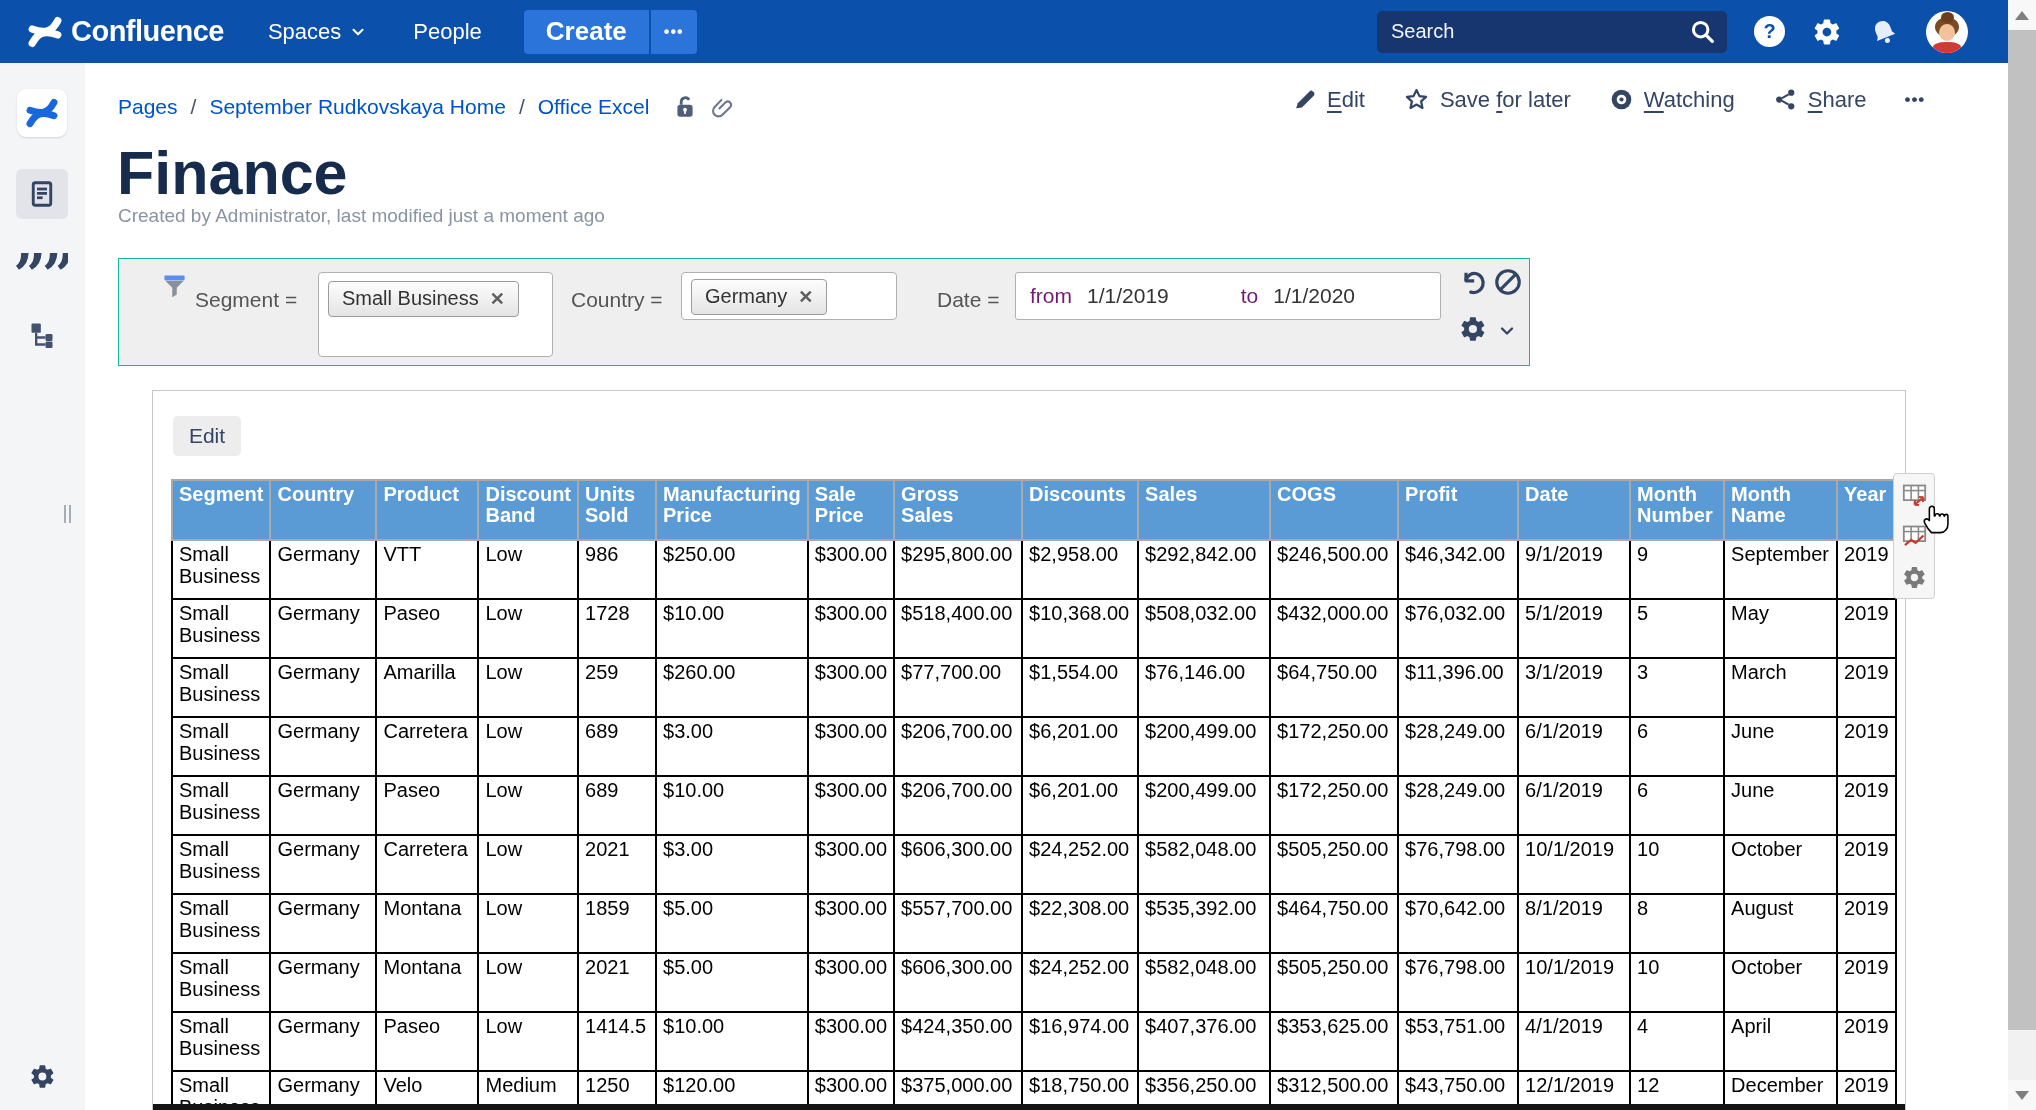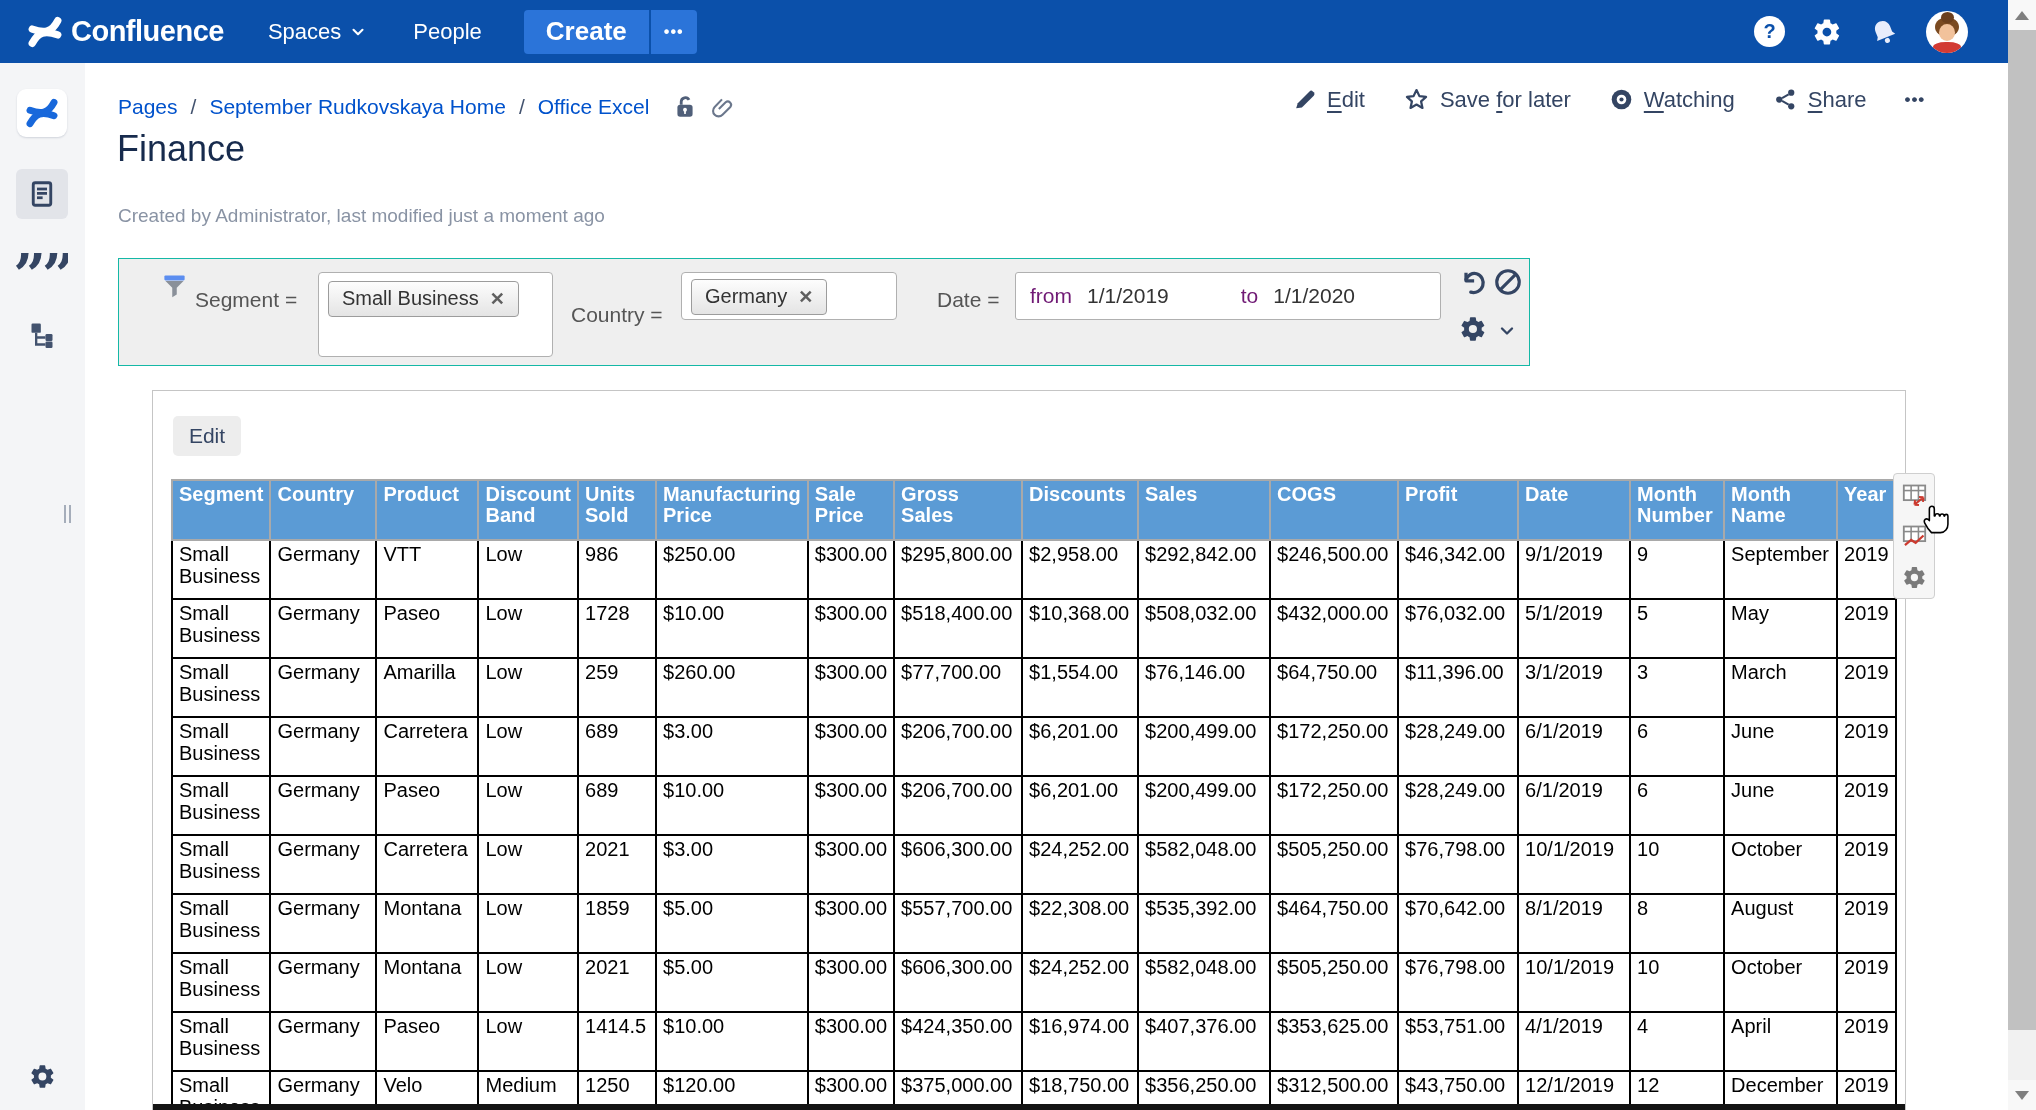--- a/index.html
+++ b/index.html
@@ -57,36 +57,36 @@
   .crumb{color:#0052cc;text-decoration:none;cursor:pointer;}
   .crumb-sep{color:#42526e;}
   .crumb-icons{display:flex;align-items:center;gap:12px;margin-left:10px;}
   .actions{position:absolute;left:1292px;top:86px;display:flex;align-items:center;gap:38px;
            color:#344563;font-size:22px;}
   .action{display:flex;align-items:center;gap:10px;cursor:pointer;white-space:nowrap;}
   .action .u{text-decoration:underline;text-underline-offset:4px;}
   .action-more{font-size:17px;font-weight:700;letter-spacing:1px;cursor:pointer;}
 
   
-  .page-title{position:absolute;left:117px;top:128px;font-size:36px;font-weight:400;color:#172b4d;}
+  .page-title{position:absolute;left:117px;top:138px;font-size:61px;font-weight:700;color:#172b4d;}
   .byline{position:absolute;left:118px;top:205px;font-size:19px;color:#8993a4;}
 
   
   .filterbar{position:absolute;left:118px;top:258px;width:1412px;height:108px;background:#efefef;
              border:1px solid #14b8a6;box-sizing:border-box;}
   .f-label{position:absolute;font-size:21px;color:#555;}
   .funnel{position:absolute;left:42px;top:13px;}
   .seg-label{left:76px;top:29px;}
   .seg-box{position:absolute;left:199px;top:13px;width:235px;height:85px;background:#fff;
            border:1px solid #b0b0b0;border-radius:4px;box-sizing:border-box;}
   .chip{display:inline-flex;align-items:center;gap:11px;margin:8px 0 0 9px;padding:5px 13px 6px 13px;
         background:linear-gradient(#fdfdfd,#e4e4e4);border:1px solid #9c9c9c;border-radius:4px;
         font-size:20px;color:#333;cursor:pointer;}
   .chip-x{font-weight:700;color:#5f5f5f;font-size:18px;cursor:pointer;}
-  .country-label{left:452px;top:44px;}
+  .country-label{left:452px;top:29px;}
   .country-box{position:absolute;left:562px;top:13px;width:216px;height:48px;background:#fff;
            border:1px solid #b0b0b0;border-radius:4px;box-sizing:border-box;}
   .date-label{left:818px;top:29px;}
   .date-box{position:absolute;left:896px;top:13px;width:426px;height:48px;background:#fff;
            border:1px solid #b0b0b0;border-radius:3px;box-sizing:border-box;
            display:flex;align-items:center;font-size:21px;color:#333;}
   .date-box .dlbl{margin-left:14px;color:#701a75;}
   .date-box .dval{margin-left:15px;cursor:text;}
   .date-box .dto{margin-left:72px;}
   .f-ico{position:absolute;color:#344563;cursor:pointer;}
@@ -242,20 +242,26 @@
       </div>
       <div class="topnav-item">
         <span>People</span>
       </div>
     </div>
     <div class="create-wrap">
       <div class="create-btn">Create</div>
       <div class="tb-more-btn">•••</div>
     </div>
     <div class="tb-right">
+      <div class="search-wrap">
+        <input class="search-input" type="text" placeholder="Search" style="">
+        <svg class="icon search-icon" width="28" height="28">
+            <use href="#ic-search" style="color:#fff"></use>
+          </svg>
+      </div>
       <div class="help-circle">?</div>
       <svg class="icon" width="30" height="30">
           <use href="#ic-gear" style="color:#fff"></use>
         </svg>
       <svg class="icon" width="30" height="30">
           <use href="#ic-bell" style="color:#e8edfc"></use>
         </svg>
       <div class="avatar">
         <div class="av-hair"></div>
         <div class="av-bun"></div>

